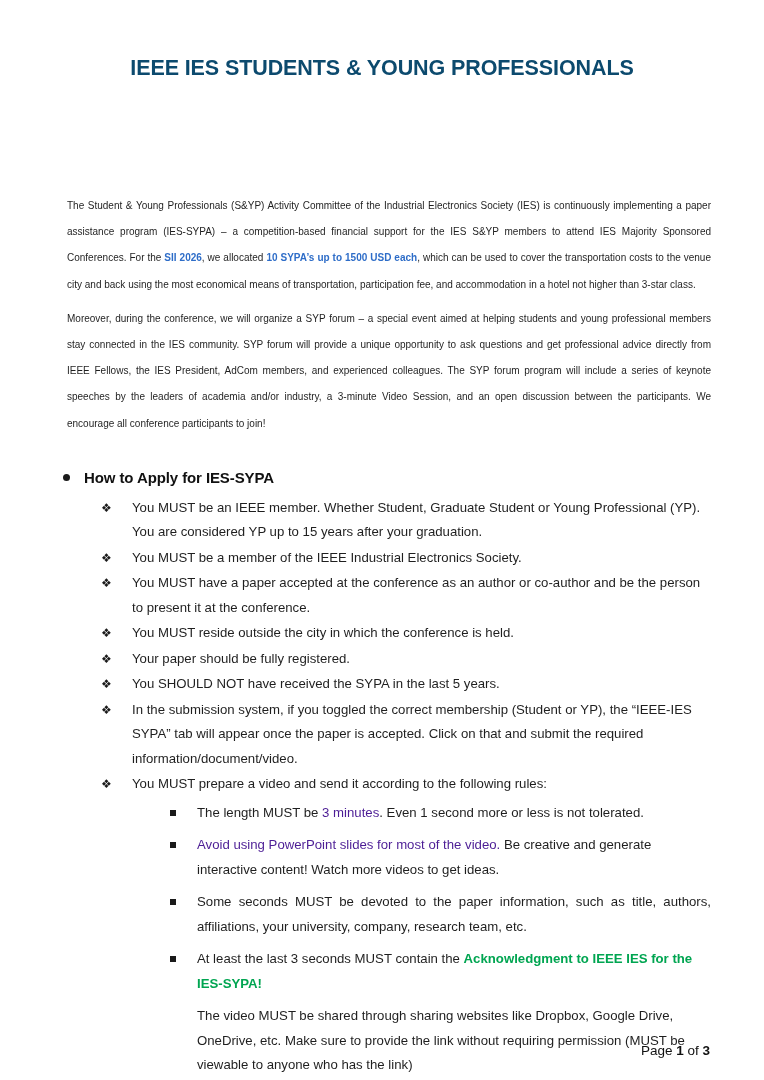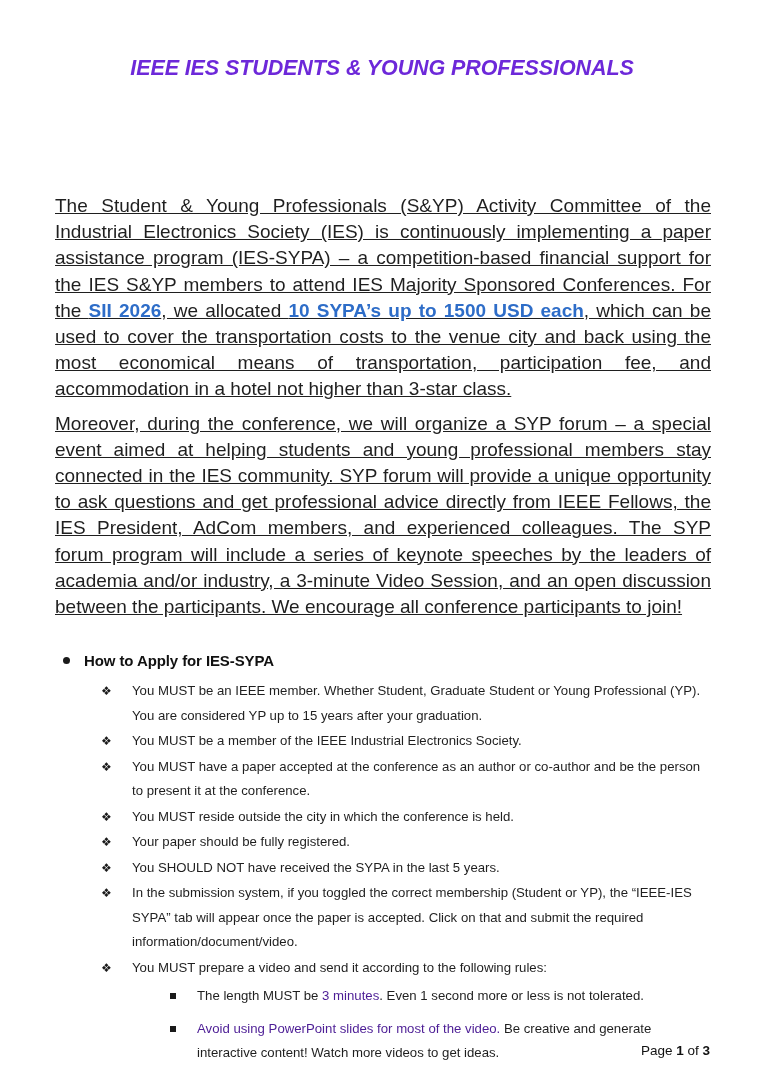--- a/index.html
+++ b/index.html
@@ -21,45 +21,43 @@
     box-sizing: border-box;
     padding: 0;
   }
 
   
   .title-block {
     padding-top: 52px;
     text-align: center;
   }
   .title-line {
-    color: #6d28d9;
+    color: #0c4a6e;
     font-weight: bold;
     font-size: 21.5px;
     letter-spacing: -0.1px;
     line-height: 33px;
     white-space: nowrap;
     font-stretch: condensed;
-    font-style: italic;
   }
 
   
   .content {
     position: absolute;
     left: 55px;
     top: 193px;
     width: 656px;
   }
   p.para {
-    margin: 0 0 8px 0;
-    font-size: 19px;
+    margin: 0 0 8px 12px;
+    font-size: 10px;
     line-height: 26.2px;
     text-align: justify;
     text-justify: inter-word;
     color: #1f1f1f;
-    text-decoration: underline;
   }
   p.para.second {
     margin-top: 5px;
   }
 
   .hl-blue { color: #2E6DC8; font-weight: bold; }
   .hl-red  { color: #4c1d95; }
   .hl-green{ color: #00A551; font-weight: bold; }
 
   
@@ -174,20 +172,21 @@
       <li><span class="dia">❖</span><span>You MUST reside outside the city in which the conference is held.</span></li>
       <li><span class="dia">❖</span><span>Your paper should be fully registered.</span></li>
       <li><span class="dia">❖</span><span>You SHOULD NOT have received the SYPA in the last 5 years.</span></li>
       <li><span class="dia">❖</span><span>In the submission system, if you toggled the correct membership (Student or YP), the “IEEE-IES SYPA” tab will appear once the paper is accepted. Click on that and submit the required information/document/video.</span></li>
       <li><span class="dia">❖</span><span>You MUST prepare a video and send it according to the following rules:</span>
 
         
         <ul class="lvl3">
           <li><span class="sq"></span><span>The length MUST be </span><span class="hl-red">3 minutes</span><span>. Even 1 second more or less is not tolerated.</span></li>
           <li><span class="sq"></span><span class="hl-red">Avoid using PowerPoint slides for most of the video.</span><span> Be creative and generate interactive content! Watch more videos to get ideas.</span></li>
+          <li class="justify"><span class="sq"></span><span>Some seconds MUST be devoted to the paper information, such as title, authors, affiliations, your university, company, research team, etc.</span></li>
           <li><span class="sq"></span><span>At least the last 3 seconds MUST contain the </span><span class="hl-green">Acknowledgment to IEEE IES for the IES-SYPA!</span></li>
           <li><span>The video MUST be shared through sharing websites like Dropbox, Google Drive, OneDrive, etc. Make sure to provide the link without requiring permission (MUST be viewable to anyone who has the link)</span></li>
         </ul>
       </li>
     </ul>
 
   </div>
 
   <div class="footer"><span>Page </span><b>1</b><span> of </span><b>3</b></div>
 

